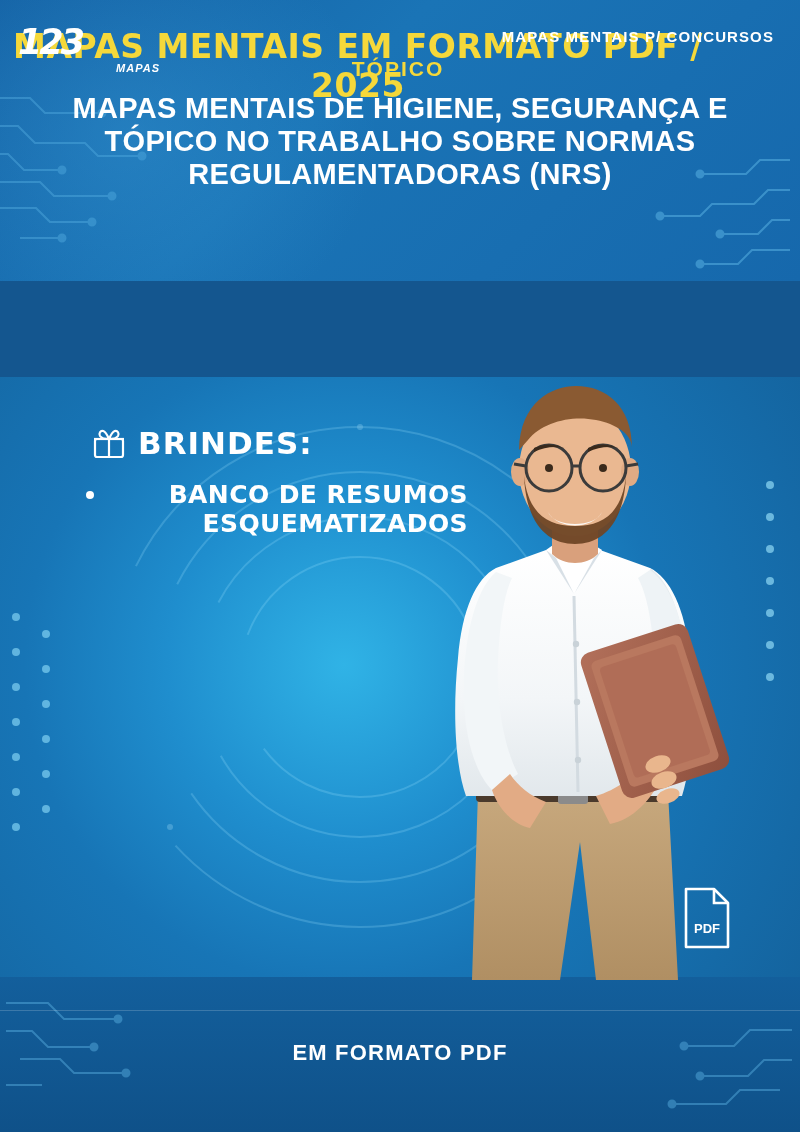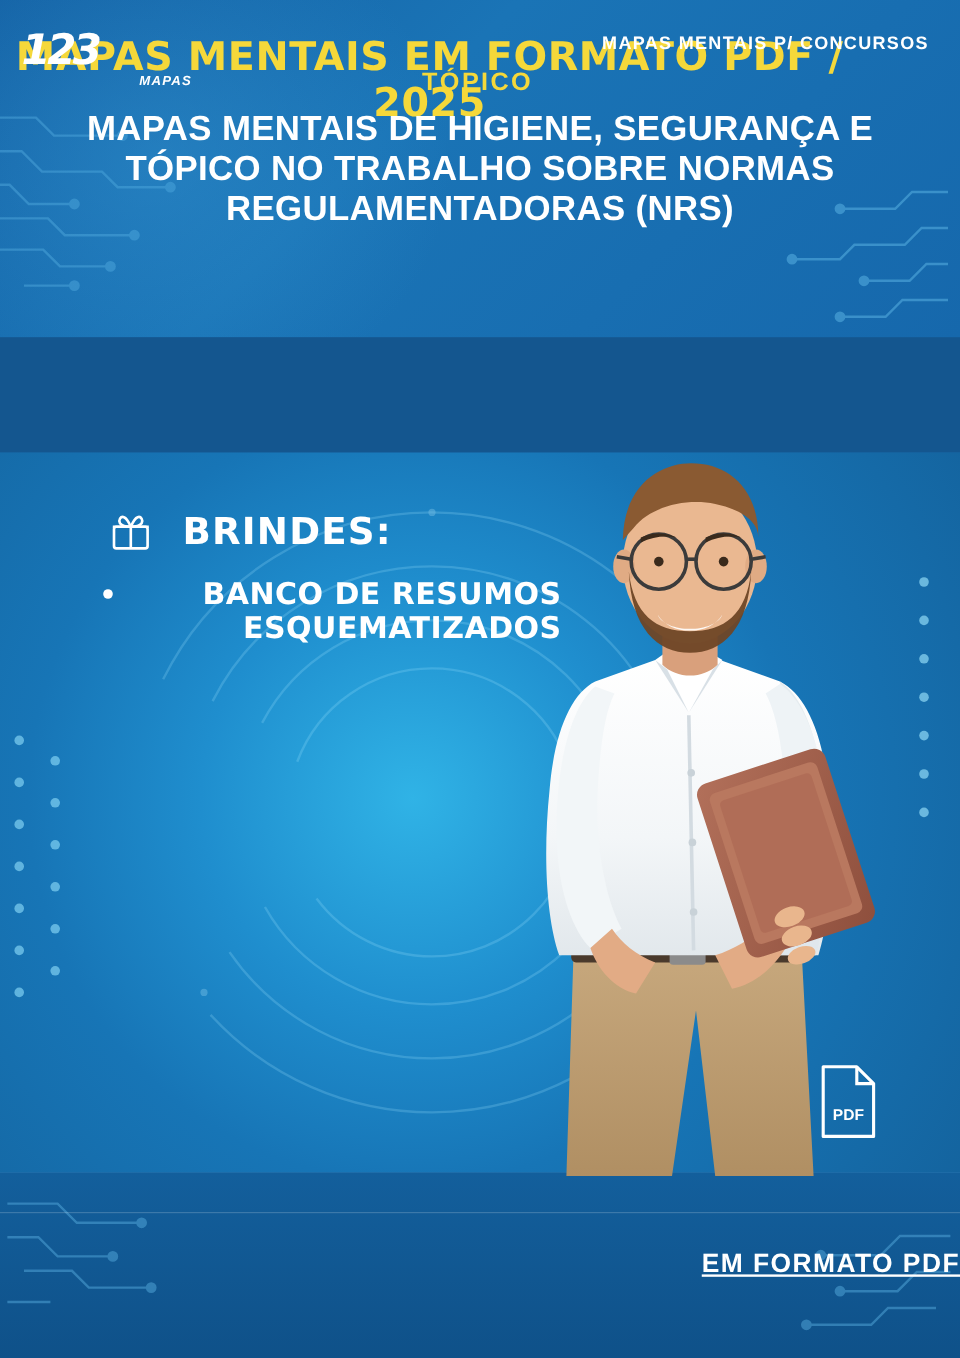--- a/index.html
+++ b/index.html
@@ -145,21 +145,21 @@
     position: absolute;
     opacity: .7;
   }
 
   
   .brindes-head {
     position: absolute;
     left: 92px; top: 425px;
     display: flex;
     align-items: center;
-    gap: 26px;
+    gap: 12px;
     z-index: 8;
   }
   .brindes-label {
     font-family: "DejaVu Sans", sans-serif;
     font-size: 31px;
     font-weight: bold;
     letter-spacing: 1px;
     color: #ffffff;
   }
   .bullets {
@@ -211,27 +211,26 @@
     position: absolute;
     left: 0; top: 977px;
     width: 800px; height: 155px;
     background: linear-gradient(180deg, #135f9c 0%, #0f5189 100%);
     overflow: hidden;
   }
   .bottom-text {
     position: absolute;
     left: 0; top: 1040px;
     width: 800px;
-    text-align: right;
+    text-align: center;
     font-size: 22px;
     font-weight: bold;
     letter-spacing: 1.2px;
     color: #ffffff;
     z-index: 8;
-    text-decoration: underline;
   }
   .hairline {
     position: absolute;
     left: 0;
     width: 800px;
     height: 1px;
     background: rgba(255,255,255,0.18);
   }
 </style>
 </head>

